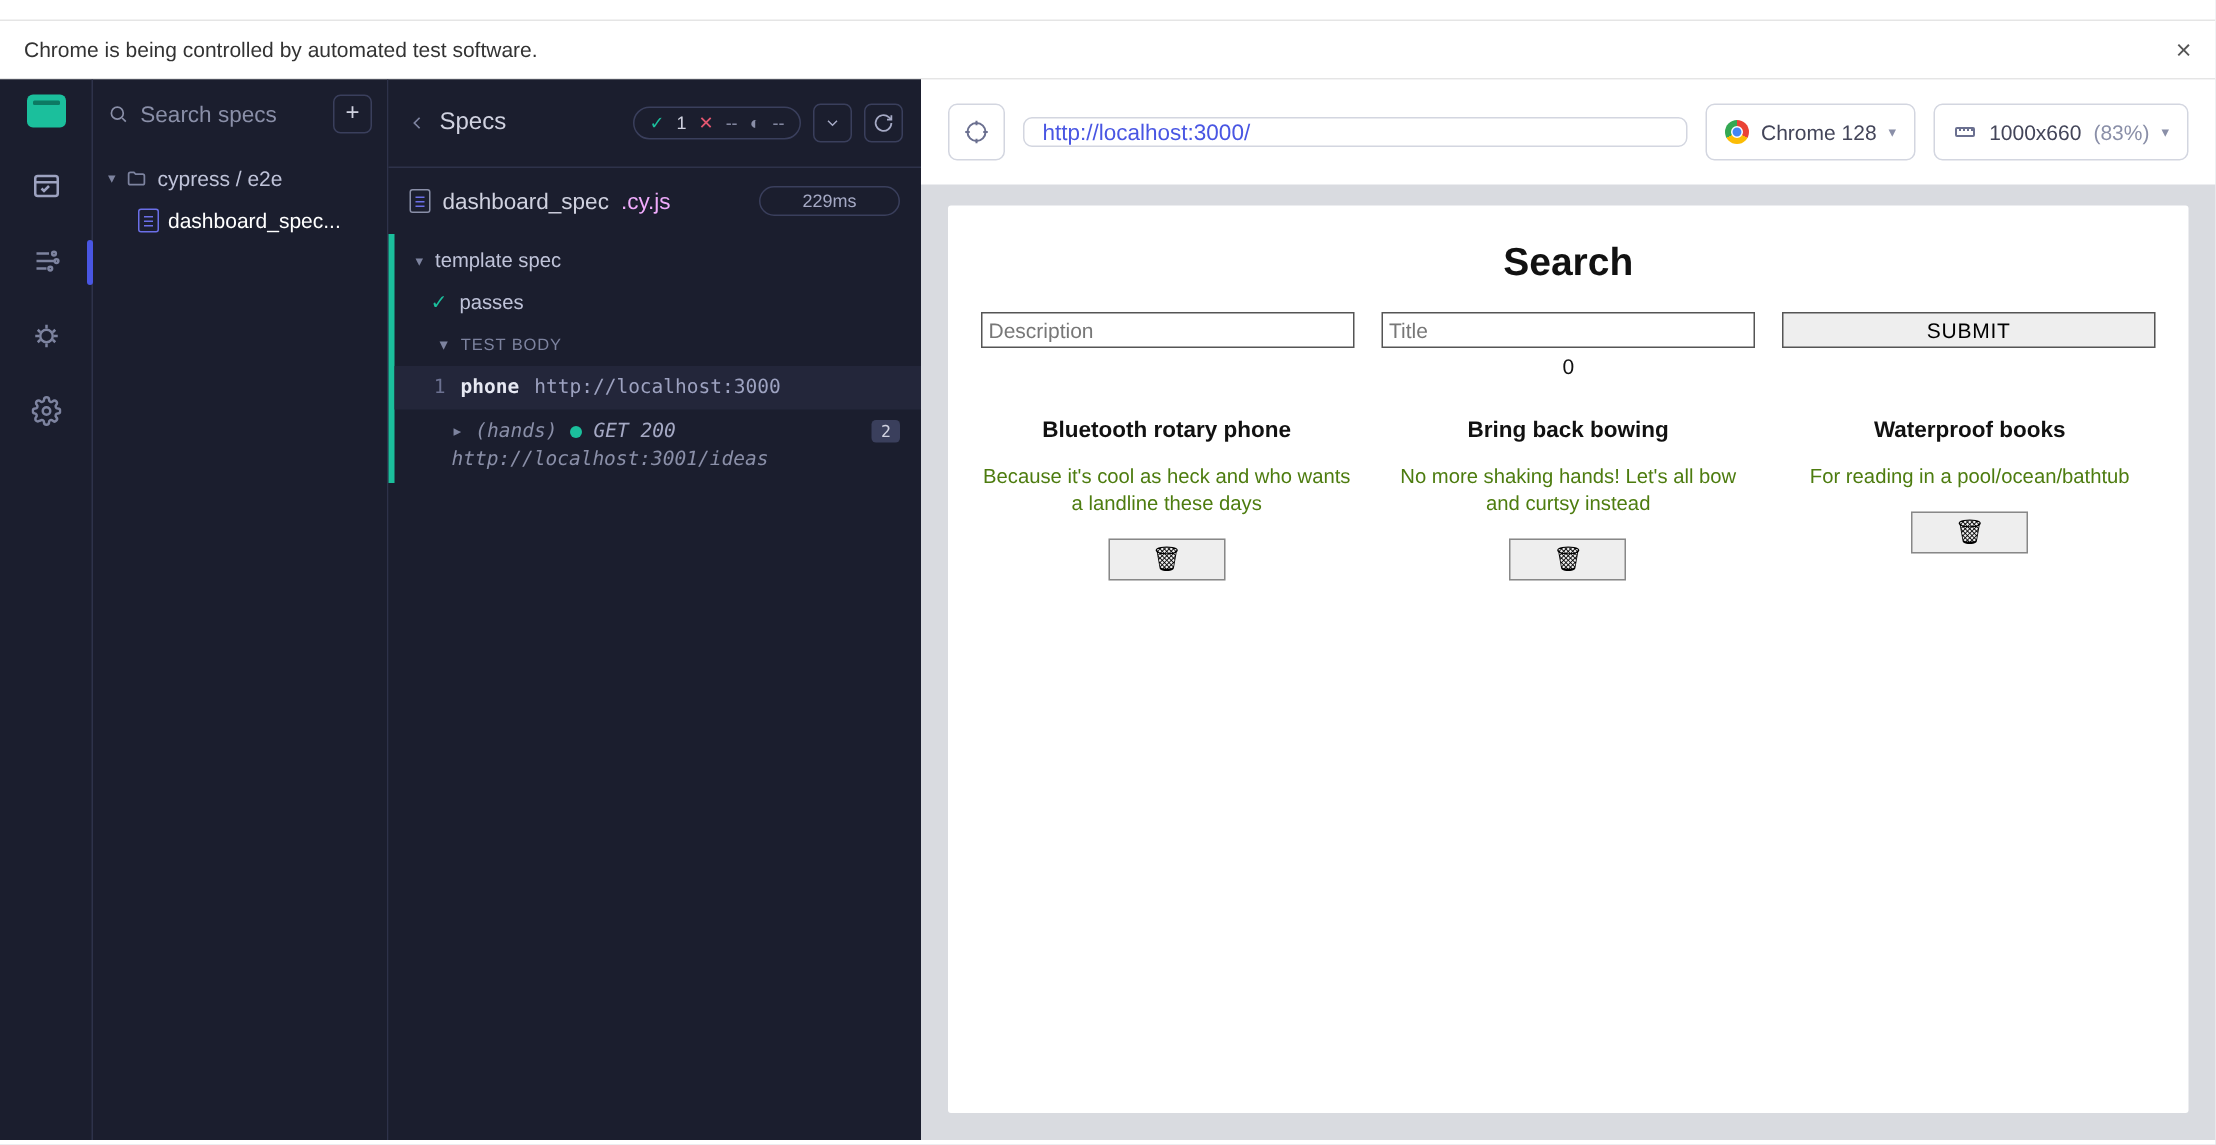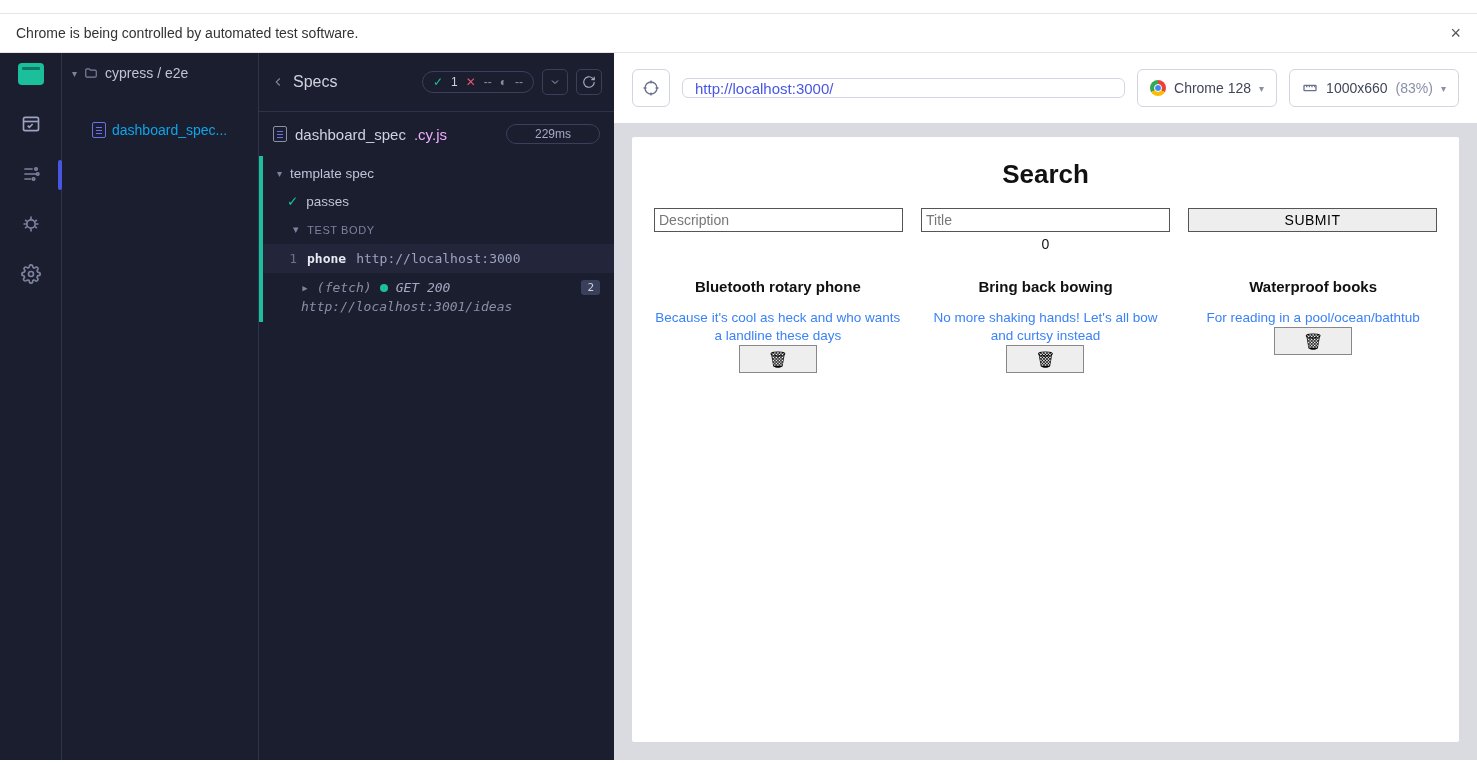--- a/index.html
+++ b/index.html
@@ -138,22 +138,21 @@
   display: flex;
   align-items: center;
   gap: 6px;
   padding: 6px 10px;
   font-size: 14px;
   color: #bfc3d9;
   cursor: pointer;
 }
 .tree-row.file {
   padding-left: 30px;
-  color: #0ea5e9;
-  margin-top: 29px;
+  color: #ffffff;
 }
 .chevron { color: #7d839f; font-size: 10px; }
 .folder-icon { color: #7d839f; }
 .file-icon {
   width: 14px; height: 16px;
   border: 1px solid #6b6fe8;
   border-radius: 2px;
   display: inline-flex;
   align-items: center;
   justify-content: center;
@@ -431,22 +430,23 @@
   align-items: center;
 }
 .card-title {
   font-size: 15px;
   font-weight: 700;
   color: #111;
   margin-bottom: 14px;
 }
 .card-desc {
   font-size: 13.5px;
-  color: #3b82f6;
+  color: #4d7c0f;
   line-height: 1.35;
+  margin-bottom: 14px;
 }
 .trash-btn {
   width: 78px;
   height: 28px;
   background: #eee;
   border: 1px solid #888;
   display: flex;
   align-items: center;
   justify-content: center;
   cursor: pointer;
@@ -492,20 +492,30 @@
       </div>
       <div class="nav-icon">
         <svg width="20" height="20" viewBox="0 0 24 24" fill="none" stroke="currentColor" stroke-width="2">
             <circle cx="12" cy="12" r="3"></circle>
             <path d="M19.4 15a1.7 1.7 0 0 0 .34 1.87l.06.06a2 2 0 1 1-2.83 2.83l-.06-.06a1.7 1.7 0 0 0-1.87-.34 1.7 1.7 0 0 0-1.04 1.56V21a2 2 0 1 1-4 0v-.08a1.7 1.7 0 0 0-1.04-1.56 1.7 1.7 0 0 0-1.87.34l-.6.06a2 2 0 1 1-2.83-2.83l.06-.06a1.7 1.7 0 0 0 .34-1.87 1.7 1.7 0 0 0-1.56-1.04H3a2 2 0 1 1 0-4h.08a1.7 1.7 0 0 0 1.56-1.04 1.7 1.7 0 0 0-.34-1.87l-.06-.06a2 2 0 1 1 2.83-2.83l.06.06a1.7 1.7 0 0 0 1.87.34 1.7 1.7 0 0 0 1.04-1.56V3a2 2 0 1 1 4 0v.08a1.7 1.7 0 0 0 1.04 1.56 1.7 1.7 0 0 0 1.87-.34l.06-.06a2 2 0 1 1 2.83 2.83l-.06.06a1.7 1.7 0 0 0-.34 1.87 1.7 1.7 0 0 0 1.56 1.04H21a2 2 0 1 1 0 4h-.08a1.7 1.7 0 0 0-1.56 1.04z"></path>
           </svg>
       </div>
     </div>
 
     <div class="specs-sidebar">
+      <div class="search-row">
+        <div class="search-input-wrap">
+          <svg width="16" height="16" viewBox="0 0 24 24" fill="none" stroke="#8a8fa8" stroke-width="2">
+              <circle cx="11" cy="11" r="7"></circle>
+              <path d="M21 21l-4.3-4.3"></path>
+            </svg>
+          <input class="search-input" placeholder="Search specs" style="">
+        </div>
+        <div class="add-btn">+</div>
+      </div>
       <div class="tree">
         <div class="tree-row">
           <span class="chevron">▾</span>
           <span class="folder-icon">
             <svg width="16" height="14" viewBox="0 0 24 24" fill="none" stroke="currentColor" stroke-width="2">
                 <path d="M3 7a2 2 0 0 1 2-2h4l2 2h8a2 2 0 0 1 2 2v8a2 2 0 0 1-2 2H5a2 2 0 0 1-2-2V7z"></path>
               </svg>
           </span>
           <span>cypress / e2e</span>
         </div>
@@ -571,21 +581,21 @@
           <span class="chev">▾</span>
           <span>TEST BODY</span>
         </div>
         <div class="cmd-row">
           <span class="cmd-num">1</span>
           <span class="cmd-name">phone</span>
           <span class="cmd-arg">http://localhost:3000</span>
         </div>
         <div class="fetch-row">
           <span style="font-style:normal;color:#7d839f">▸</span>
-          <span>(fetch)</span>
+          <span>(hands)</span>
           <span class="dot-green"></span>
           <span style="color:#a5a9c4">GET 200</span>
           <span class="count-badge">2</span>
         </div>
         <div class="fetch-url">http://localhost:3001/ideas</div>
       </div>
     </div>
   </div>
 
   <div class="preview-pane">

